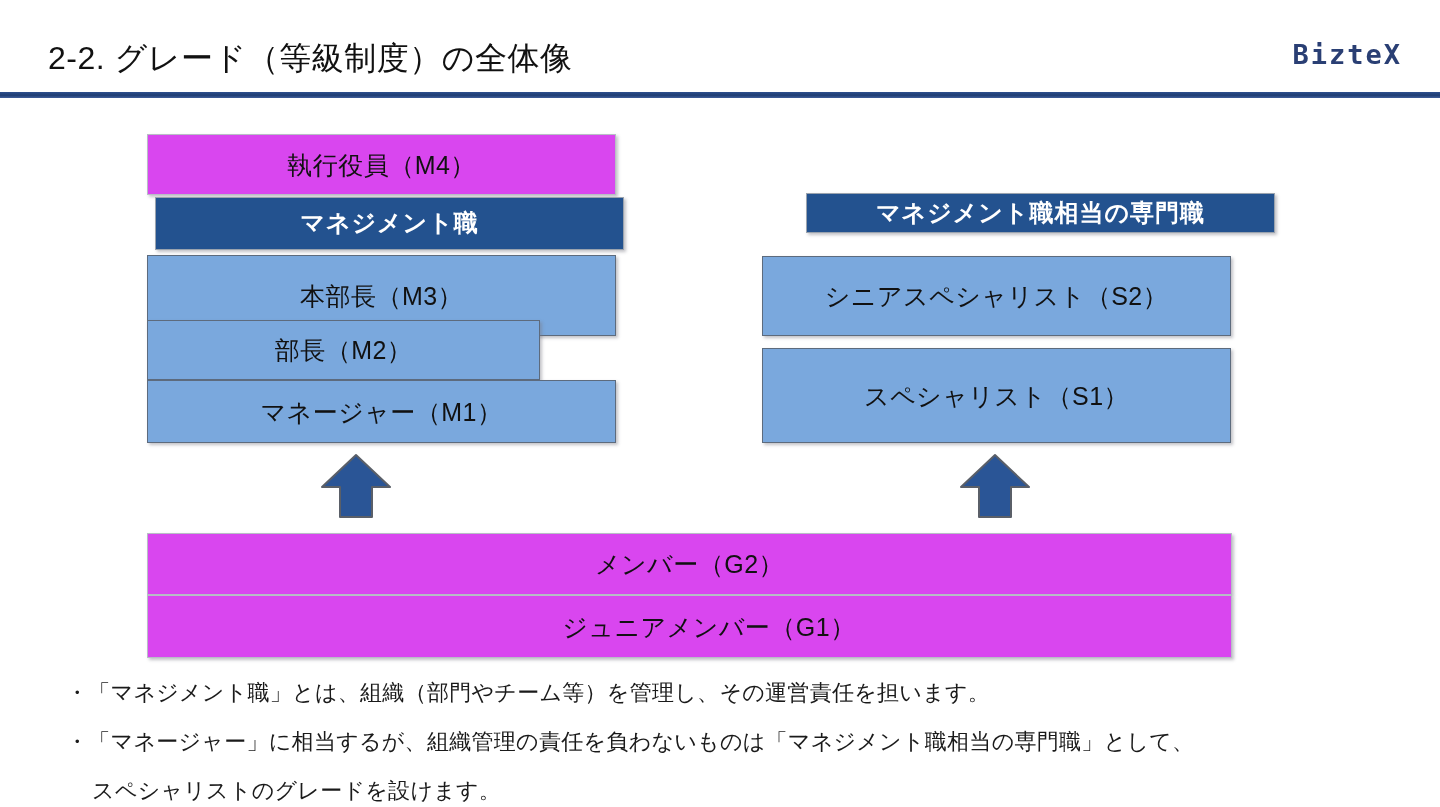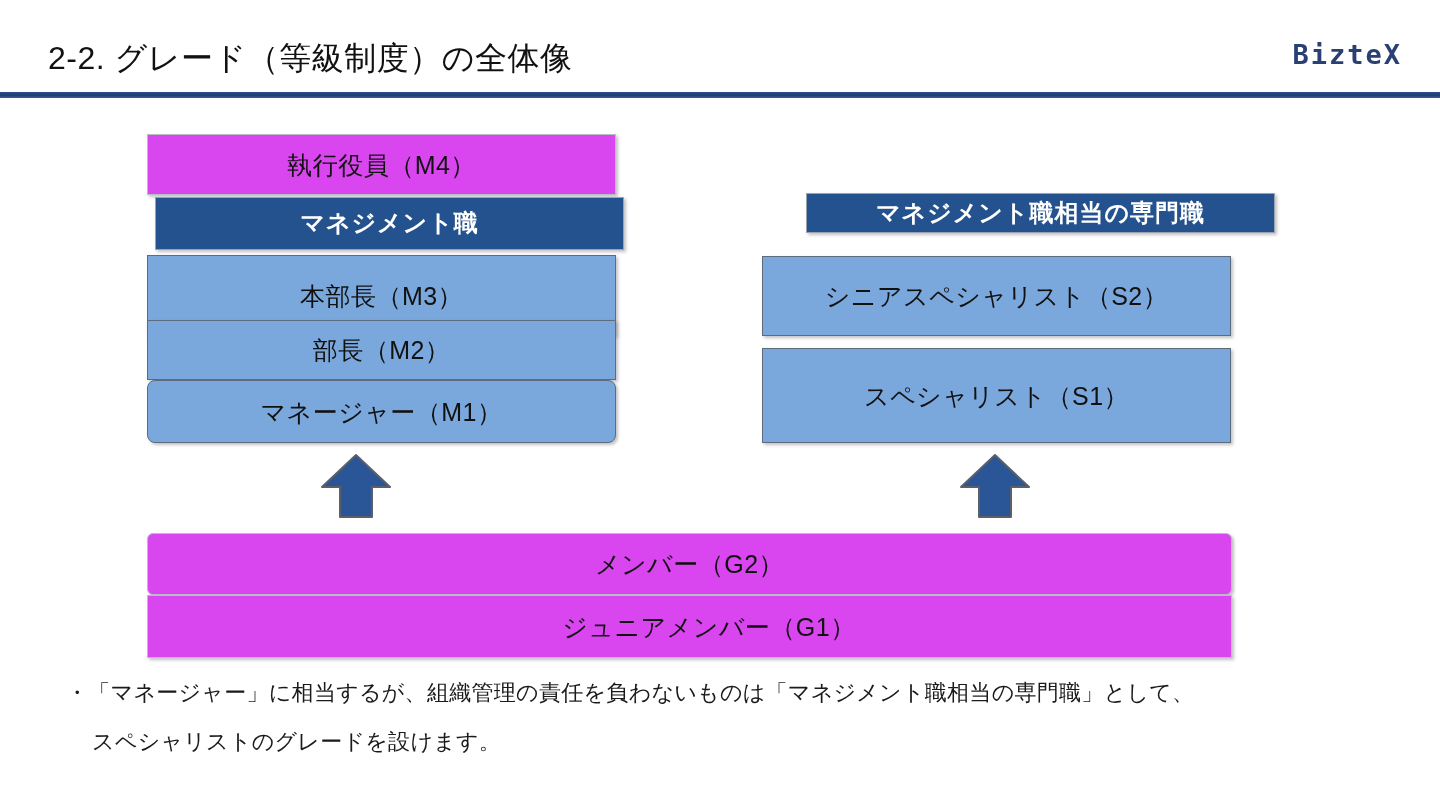--- a/index.html
+++ b/index.html
@@ -82,30 +82,30 @@
     color: #ffffff;
     font-weight: bold;
     font-size: 24px;
     letter-spacing: 1px;
   }
 
   
   #box-m4   { left: 147px; top: 122px; width: 469px; height: 61px; }
   #hdr-mgmt { left: 147px; top: 197px; width: 469px; height: 53px; margin-left: 8px; }
   #box-m3   { left: 147px; top: 255px; width: 469px; height: 81px; }
-  #box-m2   { left: 147px; top: 320px; width: 469px; height: 60px; }
-  #box-m1   { left: 147px; top: 380px; width: 469px; height: 63px; border-radius: 8px; }
+  #box-m2   { left: 147px; top: 320px; width: 393px; height: 60px; }
+  #box-m1   { left: 147px; top: 380px; width: 469px; height: 63px; }
 
   
   #hdr-spec { left: 762px; top: 193px; width: 469px; height: 40px; margin-left: 44px; }
   #box-s2   { left: 762px; top: 256px; width: 469px; height: 80px; }
   #box-s1   { left: 762px; top: 348px; width: 469px; height: 95px; }
 
   
-  #box-g2 { left: 147px; top: 521px; width: 1085px; height: 62px; border-radius: 6px; }
+  #box-g2 { left: 147px; top: 521px; width: 1085px; height: 62px; }
   #box-g1 { left: 147px; top: 583px; width: 1085px; height: 63px; padding-left: 39px; }
 
   
   .up-arrow {
     position: absolute;
     width: 72px;
     height: 66px;
   }
   #arrow-left  { left: 320px; top: 453px; }
   #arrow-right { left: 959px; top: 453px; }
@@ -163,17 +163,18 @@
     <svg viewBox="0 0 72 66" width="72" height="66" aria-hidden="true">
       <polygon points="36,2 70,34 52,34 52,64 20,64 20,34 2,34" fill="#2a5596" stroke="#5a5f68" stroke-width="2" stroke-linejoin="round"></polygon>
     </svg>
   </div>
 
   <div class="gbox light" id="box-g2">メンバー（G2）</div>
 
   <div class="gbox light" id="box-g1">ジュニアメンバー（G1）</div>
 
   <div id="footnotes">
+    <div class="foot-line">・「マネジメント職」とは、組織（部門やチーム等）を管理し、その運営責任を担います。</div>
     <div class="foot-line">・「マネージャー」に相当するが、組織管理の責任を負わないものは「マネジメント職相当の専門職」として、</div>
     <div class="foot-line indent">スペシャリストのグレードを設けます。</div>
   </div>
 
 </div>
 
 </body></html>

